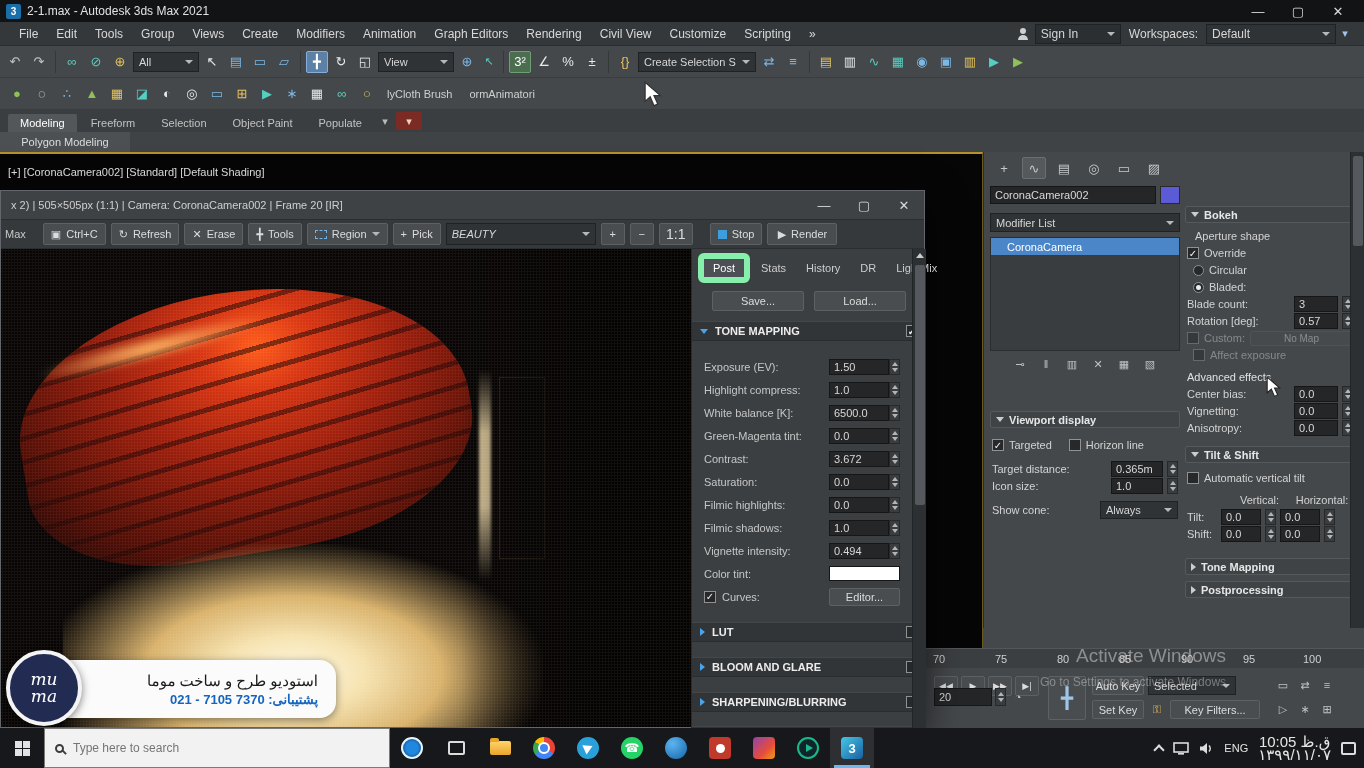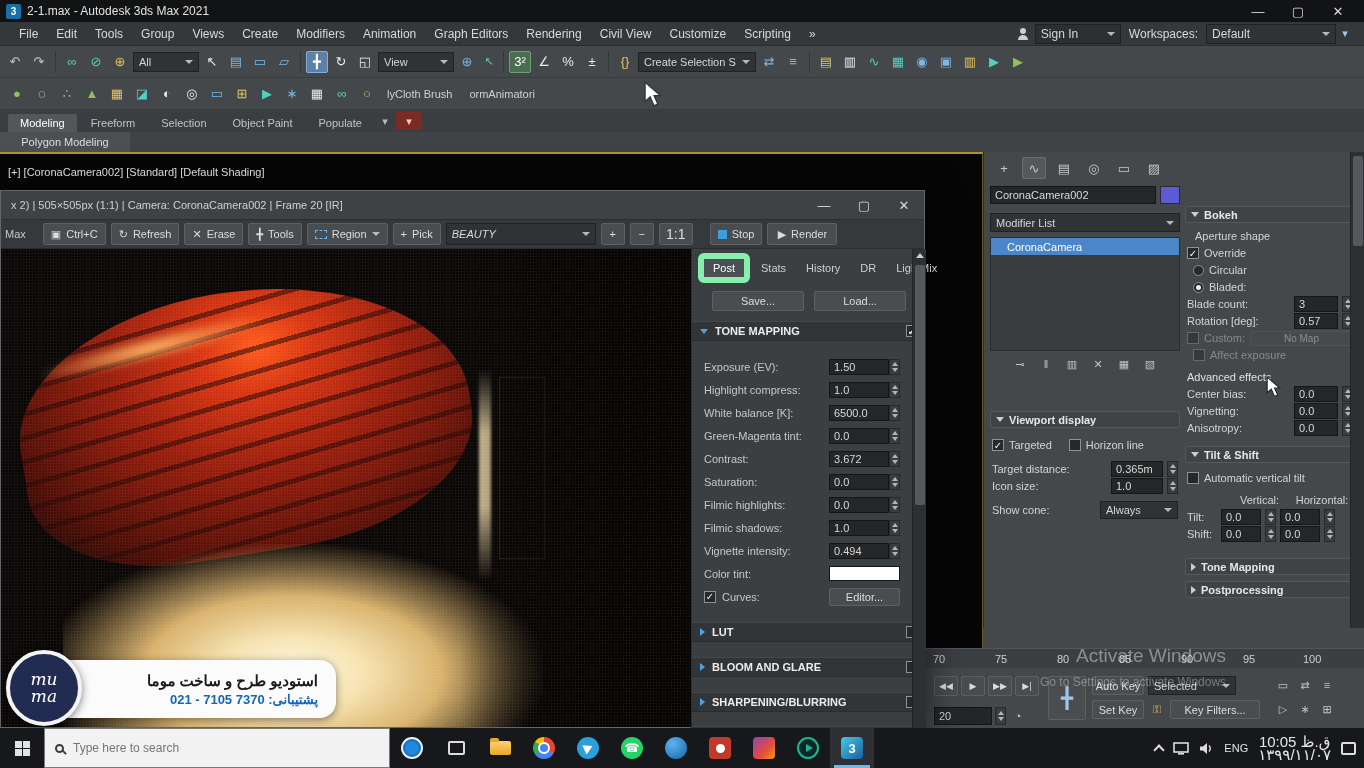--- a/index.html
+++ b/index.html
@@ -460,21 +460,21 @@
     <span class="abs" style="left:378px;top:4px">100</span>
   </div>
 
   <div id="animarea" class="abs">
     <div class="row" style="position:absolute;left:8px;top:8px;gap:3px">
       <span class="btn abtn">◀◀</span>
       <span class="btn abtn">▶</span>
       <span class="btn abtn">▶▶</span>
       <span class="btn abtn">▶|</span>
     </div>
-    <div class="row" style="position:absolute;left:8px;top:39px;gap:3px">
+    <div class="row" style="position:absolute;left:8px;top:20px;gap:3px">
       <span class="fld" style="width:58px;height:18px">20</span>
       <span class="spn" style="height:18px">
           <i class="u"></i>
           <i class="d"></i>
         </span>
       <span class="ic sm">◔</span>
     </div>
     <span class="btn" style="position:absolute;left:122px;top:8px;width:38px;height:44px;font-size:20px;color:#9fc5e8">╋</span>
     <span class="btn" style="position:absolute;left:166px;top:8px;width:52px;height:19px">Auto Key</span>
     <span class="combo" style="position:absolute;left:222px;top:8px;width:88px;height:19px">
@@ -694,21 +694,21 @@
     </div>
   </div>
 
   <div id="activate" class="abs" style="left:1040px;top:645px;width:320px">
     <div style="font-size:19px;color:rgba(222,222,222,.5);padding-left:36px">Activate Windows</div>
     <div style="font-size:12px;color:rgba(222,222,222,.42);margin-top:8px">Go to Settings to activate Windows.</div>
   </div>
 
   <div id="wm" class="abs">
     <div id="wmpill">
-      <div style="color:#1a1a1a;font-weight:bold;font-size:15px" dir="rtl">استودیو طرح و ساخت موما</div>
+      <div style="color:#1a1a1a;font-weight:normal;font-size:15px" dir="rtl">استودیو طرح و ساخت موما</div>
       <div dir="rtl" style="color:#1565c0;font-weight:bold;font-size:13px">
         <span>پشتیبانی:</span>
         <span dir="ltr">021 - 7105 7370</span>
       </div>
     </div>
     <div id="wmcircle">
       <span>mu</span>
       <span>ma</span>
     </div>
   </div>

